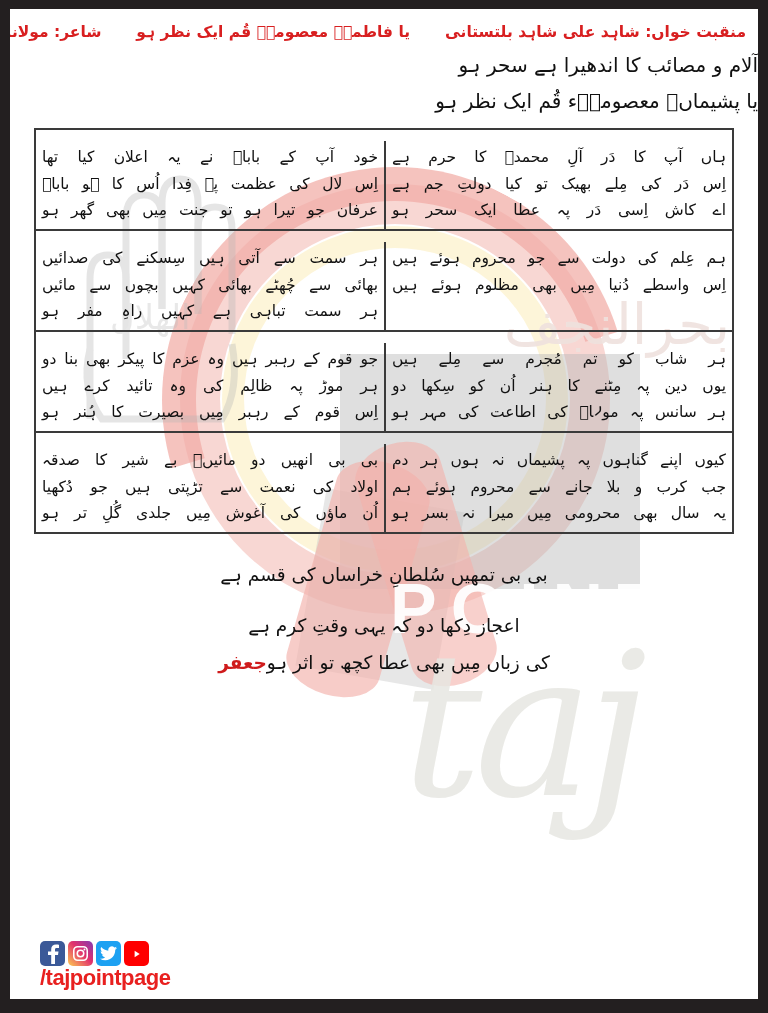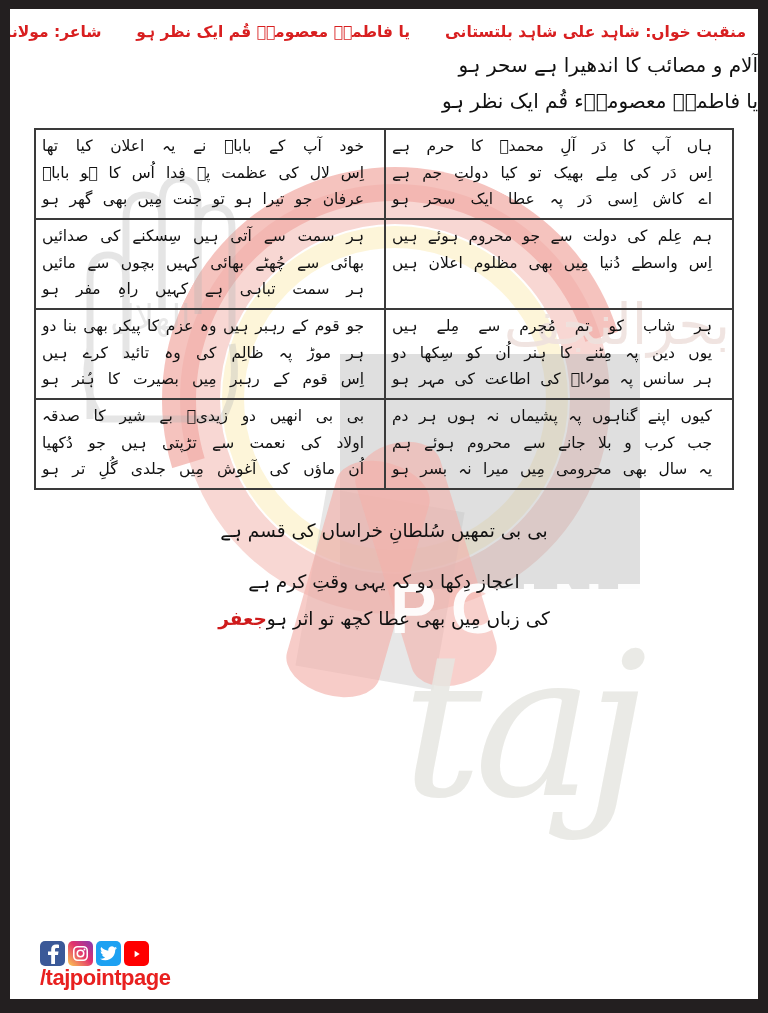--- a/index.html
+++ b/index.html
@@ -140,21 +140,22 @@
   #poem-table {
     position:relative;
     margin:15px 24px 0 24px;
     border:2px solid #3a3a3a;
     background:transparent;
   }
   .stanza { border-bottom:2px solid #3a3a3a; display:flex; }
   .stanza:last-child { border-bottom:none; }
   .col {
     width:50%;
-    padding:3px 20px 5px 6px;
+    padding:3px 6px 5px 6px;
+    margin-top:11px;
   }
   .col.right { border-left:2px solid #3a3a3a; }
   .verse {
     direction:rtl;
     font-size:15.5px;
     line-height:1.72;
     color:#111;
     white-space:nowrap;
     text-align:justify;
     text-align-last:justify;
@@ -232,21 +233,21 @@
 
       <div class="hdr">
         <span>منقبت خواں: شاہد علی شاہد بلتستانی</span>
         <span class="gap"></span>
         <span>یا فاطمہؑ معصومہؑ قُم ایک نظر ہو</span>
         <span class="gap"></span>
         <span>شاعر: مولانا محمد جعفر زیدی</span>
       </div>
 
       <div class="title-line t1">آلام و مصائب کا اندھیرا ہے سحر ہو</div>
-      <div class="title-line t2">یا فاطمہؑ معصومہؑء قُم ایک نظر ہو</div>
+      <div class="title-line t2">یا پشیماںؑ معصومہؑء قُم ایک نظر ہو</div>
 
       <div id="poem-table">
 
         <div class="stanza">
           <div class="col left">
             <div class="verse">خود آپ کے باباؑ نے یہ اعلان کیا تھا</div>
             <div class="verse">اِس لال کی عظمت پہ فِدا اُس کا ہو باباؑ</div>
             <div class="verse">عرفان جو تیرا ہو تو جنت مِیں بھی گھر ہو</div>
           </div>
           <div class="col right">
@@ -257,40 +258,40 @@
         </div>
 
         <div class="stanza">
           <div class="col left">
             <div class="verse">ہر سمت سے آتی ہیں سِسکنے کی صدائیں</div>
             <div class="verse">بھائی سے چُھٹے بھائی کہیں بچوں سے مائیں</div>
             <div class="verse">ہر سمت تباہی ہے کہیں راہِ مفر ہو</div>
           </div>
           <div class="col right">
             <div class="verse">ہم عِلم کی دولت سے جو محروم ہوئے ہیں</div>
-            <div class="verse">اِس واسطے دُنیا مِیں بھی مظلوم اعلان ہیں</div>
+            <div class="verse">اِس واسطے دُنیا مِیں بھی مظلوم ہوئے ہیں</div>
           </div>
         </div>
 
         <div class="stanza">
           <div class="col left">
             <div class="verse">جو قوم کے رہبر ہیں وہ عزم کا پیکر بھی بنا دو</div>
             <div class="verse">ہر موڑ پہ ظالِم کی وہ تائید کرے ہیں</div>
             <div class="verse">اِس قوم کے رہبر مِیں بصیرت کا ہُنر ہو</div>
           </div>
           <div class="col right">
             <div class="verse">ہر شاب کو تم مُجرم سے مِلے ہیں</div>
             <div class="verse">یوں دین پہ مِٹنے کا ہنر اُن کو سِکھا دو</div>
             <div class="verse">ہر سانس پہ مولاؑ کی اطاعت کی مہر ہو</div>
           </div>
         </div>
 
         <div class="stanza">
           <div class="col left">
-            <div class="verse">بی بی انھیں دو زیدیؑ بے شیر کا صدقہ</div>
+            <div class="verse">بی بی انھیں دو مائیںؑ بے شیر کا صدقہ</div>
             <div class="verse">اولاد کی نعمت سے تڑپتی ہیں جو دُکھیا</div>
             <div class="verse">اُن ماؤں کی آغوش مِیں جلدی گُلِ تر ہو</div>
           </div>
           <div class="col right">
             <div class="verse">کیوں اپنے گناہوں پہ پشیماں نہ ہوں ہر دم</div>
             <div class="verse">جب کرب و بلا جانے سے محروم ہوئے ہم</div>
             <div class="verse">یہ سال بھی محرومی مِیں میرا نہ بسر ہو</div>
           </div>
         </div>
 

